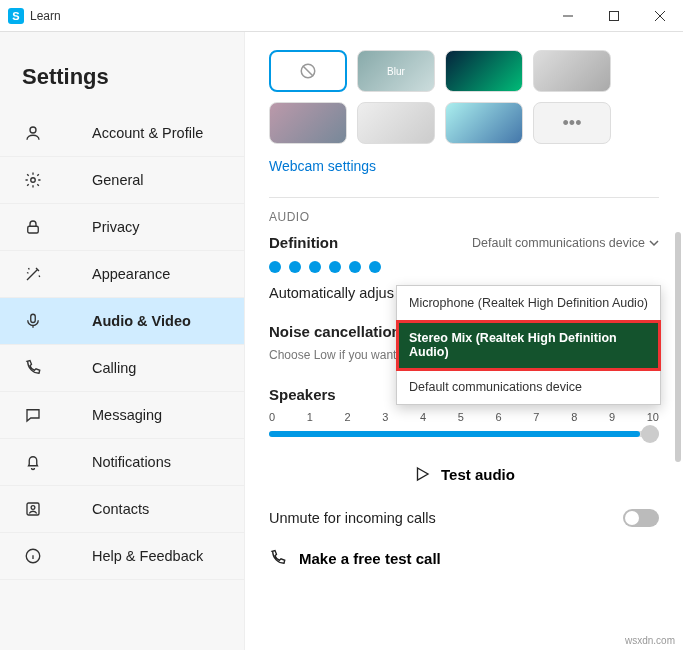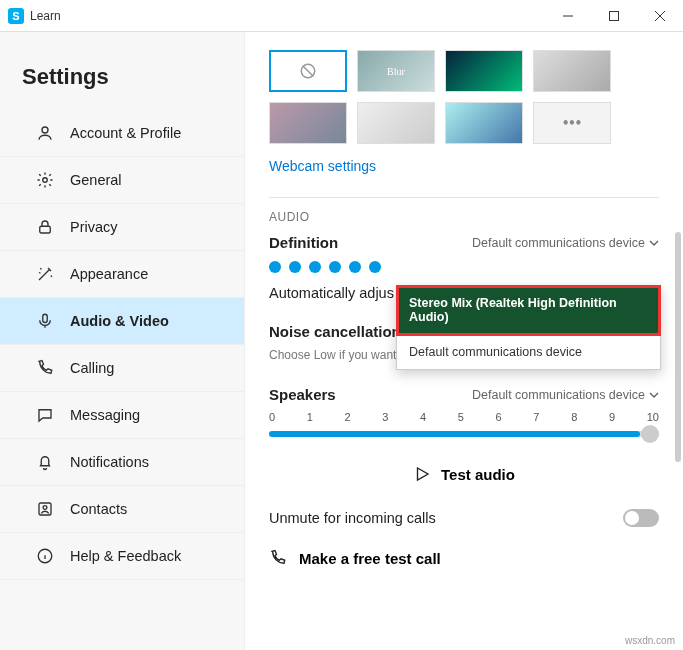--- a/index.html
+++ b/index.html
@@ -6,27 +6,27 @@
 body { width: 683px; height: 650px; background: #fff; overflow: hidden; position: relative; }
 .titlebar { height: 32px; display: flex; align-items: center; border-bottom: 1px solid #e0e0e0; }
 .titlebar .appicon { width: 16px; height: 16px; background: #00aff0; border-radius: 3px; margin: 0 6px 0 8px; display: flex; align-items: center; justify-content: center; color: #fff; font-size: 11px; font-weight: bold; }
 .titlebar .title { font-size: 12px; color: #333; }
 .winbtns { margin-left: auto; display: flex; }
 .winbtn { width: 46px; height: 32px; display: flex; align-items: center; justify-content: center; }
 .winbtn svg { width: 10px; height: 10px; }
 .app { display: flex; height: 618px; }
 .sidebar { width: 245px; background: #f7f7f7; border-right: 1px solid #eee; padding-top: 20px; }
 .sidebar h1 { font-size: 22px; font-weight: 700; padding: 12px 22px 20px; color: #222; }
-.nav-item { display: flex; align-items: center; padding: 14px 34px; font-size: 14.5px; color: #222; cursor: pointer; border-bottom: 1px solid #eee;}
+.nav-item { display: flex; align-items: center; padding: 14px 22px; font-size: 14.5px; color: #222; cursor: pointer; border-bottom: 1px solid #eee; gap: 34px;}
 .nav-item.active { background: #d0ecff; font-weight: 600; }
 .nav-item .icon { width: 22px; margin-right: 14px; display: flex; align-items: center; justify-content: center; color: #333; }
 .main { flex: 1; padding: 18px 24px 10px 24px; position: relative; overflow: hidden; }
 .thumb-rows { display: flex; flex-direction: column; gap: 10px; }
 .thumb-row { display: flex; gap: 10px; }
-.thumb { width: 78px; height: 42px; border: 1px solid #ddd; border-radius: 0; background: linear-gradient(135deg,#8aa,#cdd); display:flex; align-items:center; justify-content:center; font-size:10px; color:#fff;font-family:Liberation Serif, serif; }
+.thumb { width: 78px; height: 42px; border: 1px solid #ddd; border-radius: 8px; background: linear-gradient(135deg,#8aa,#cdd); display:flex; align-items:center; justify-content:center; font-size:10px; color:#fff; }
 .thumb.sel { border: 2px solid #0099e5; background:#fff; }
 .thumb.plus { background:#f3f3f3; color:#888; font-size:18px; }
 .link { color: #0078d4; font-size: 14px; margin-top: 14px; display:inline-block; cursor:pointer; }
 .section-divider { border-top:1px solid #e3e3e3; margin: 22px 0 12px; }
 .section-label { font-size: 12px; color: #777; letter-spacing: .5px; margin-bottom:10px; }
 .row { display:flex; align-items:center; justify-content:space-between; margin-bottom:6px; }
 .row-title { font-size: 15px; font-weight:600; color:#222; }
 .row-title.nb { font-weight:400; }
 .row-sub { font-size: 12px; color:#777; }
 .selector { font-size: 12.5px; color:#666; cursor:pointer; display:flex; align-items:center; gap:4px; }
@@ -268,20 +268,21 @@
     </div>
 
     <div class="call-row">
       <svg width="18" height="18" viewBox="0 0 24 24" fill="none" stroke="#222" stroke-width="1.8">
           <path d="M5 4c0 8 7 15 15 15l1-4-5-2-2 2c-3-1-5-3-6-6l2-2-2-5-4 1z"></path>
         </svg>
       <span>Make a free test call</span>
     </div>
 
     <div class="dropdown">
+      <div class="opt">Microphone (Realtek High Definition Audio)</div>
       <div class="opt highlight">Stereo Mix (Realtek High Definition Audio)</div>
       <div class="opt">Default communications device</div>
     </div>
 
     <div class="scrollbar-right"></div>
   </div>
 </div>
 
 <div class="watermark">wsxdn.com</div>
 

